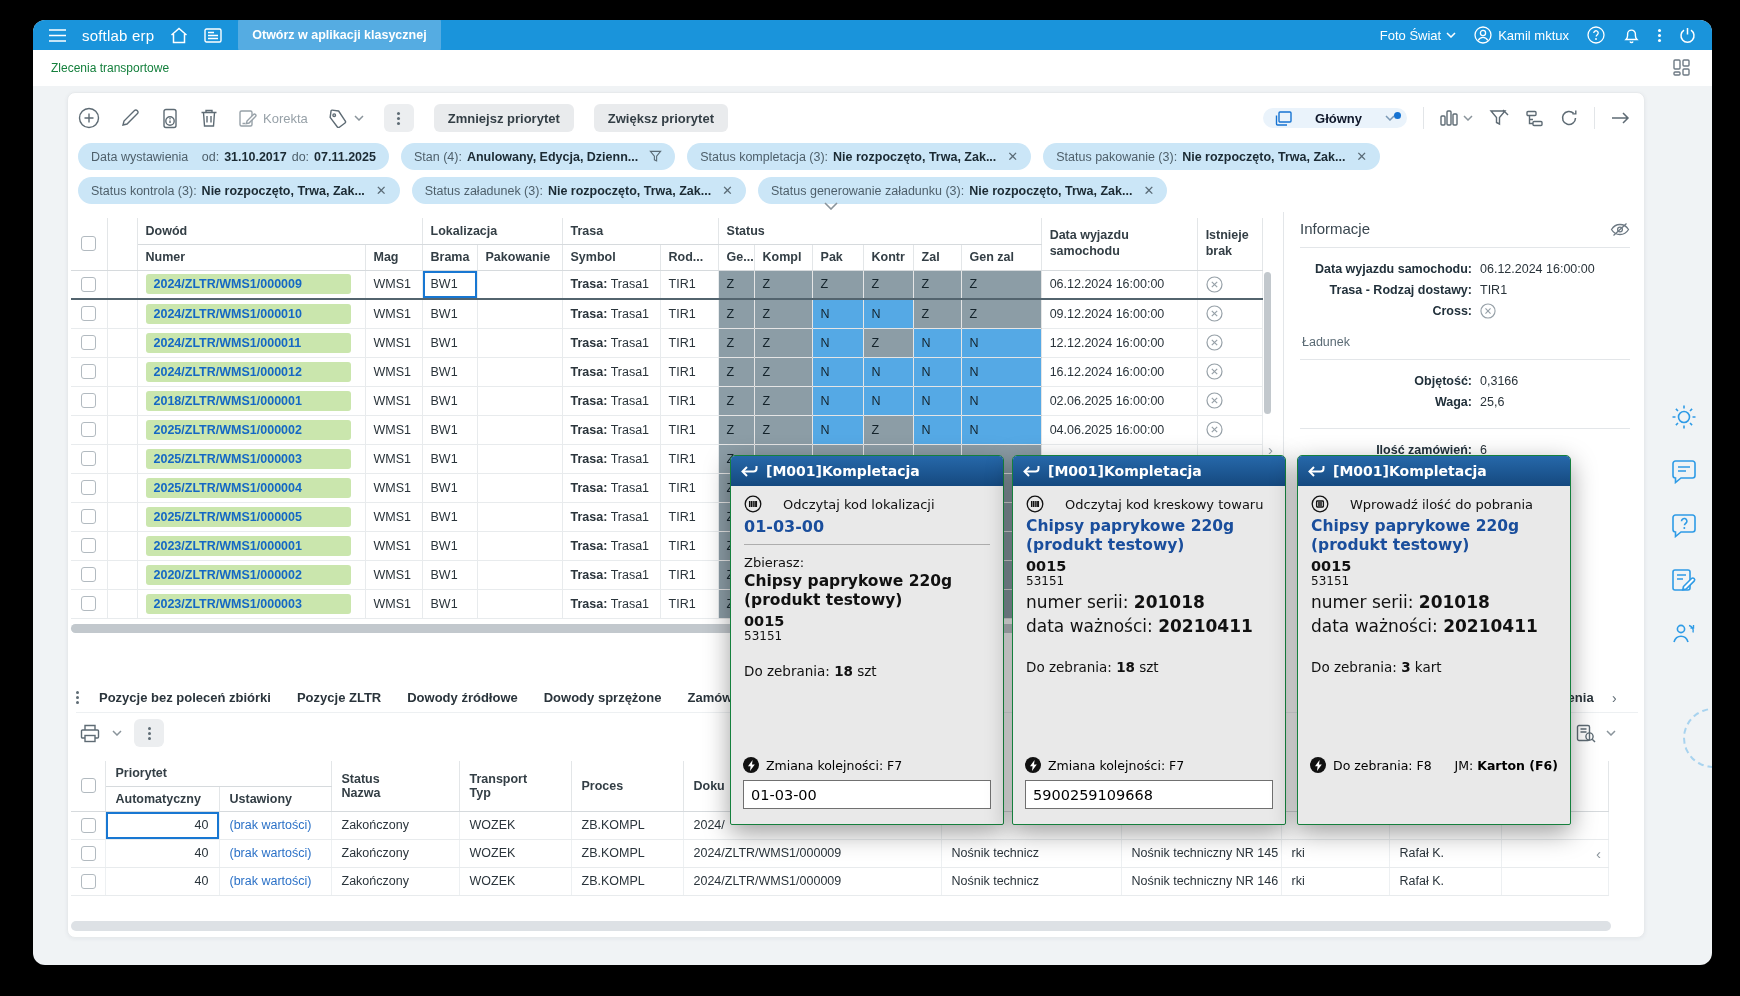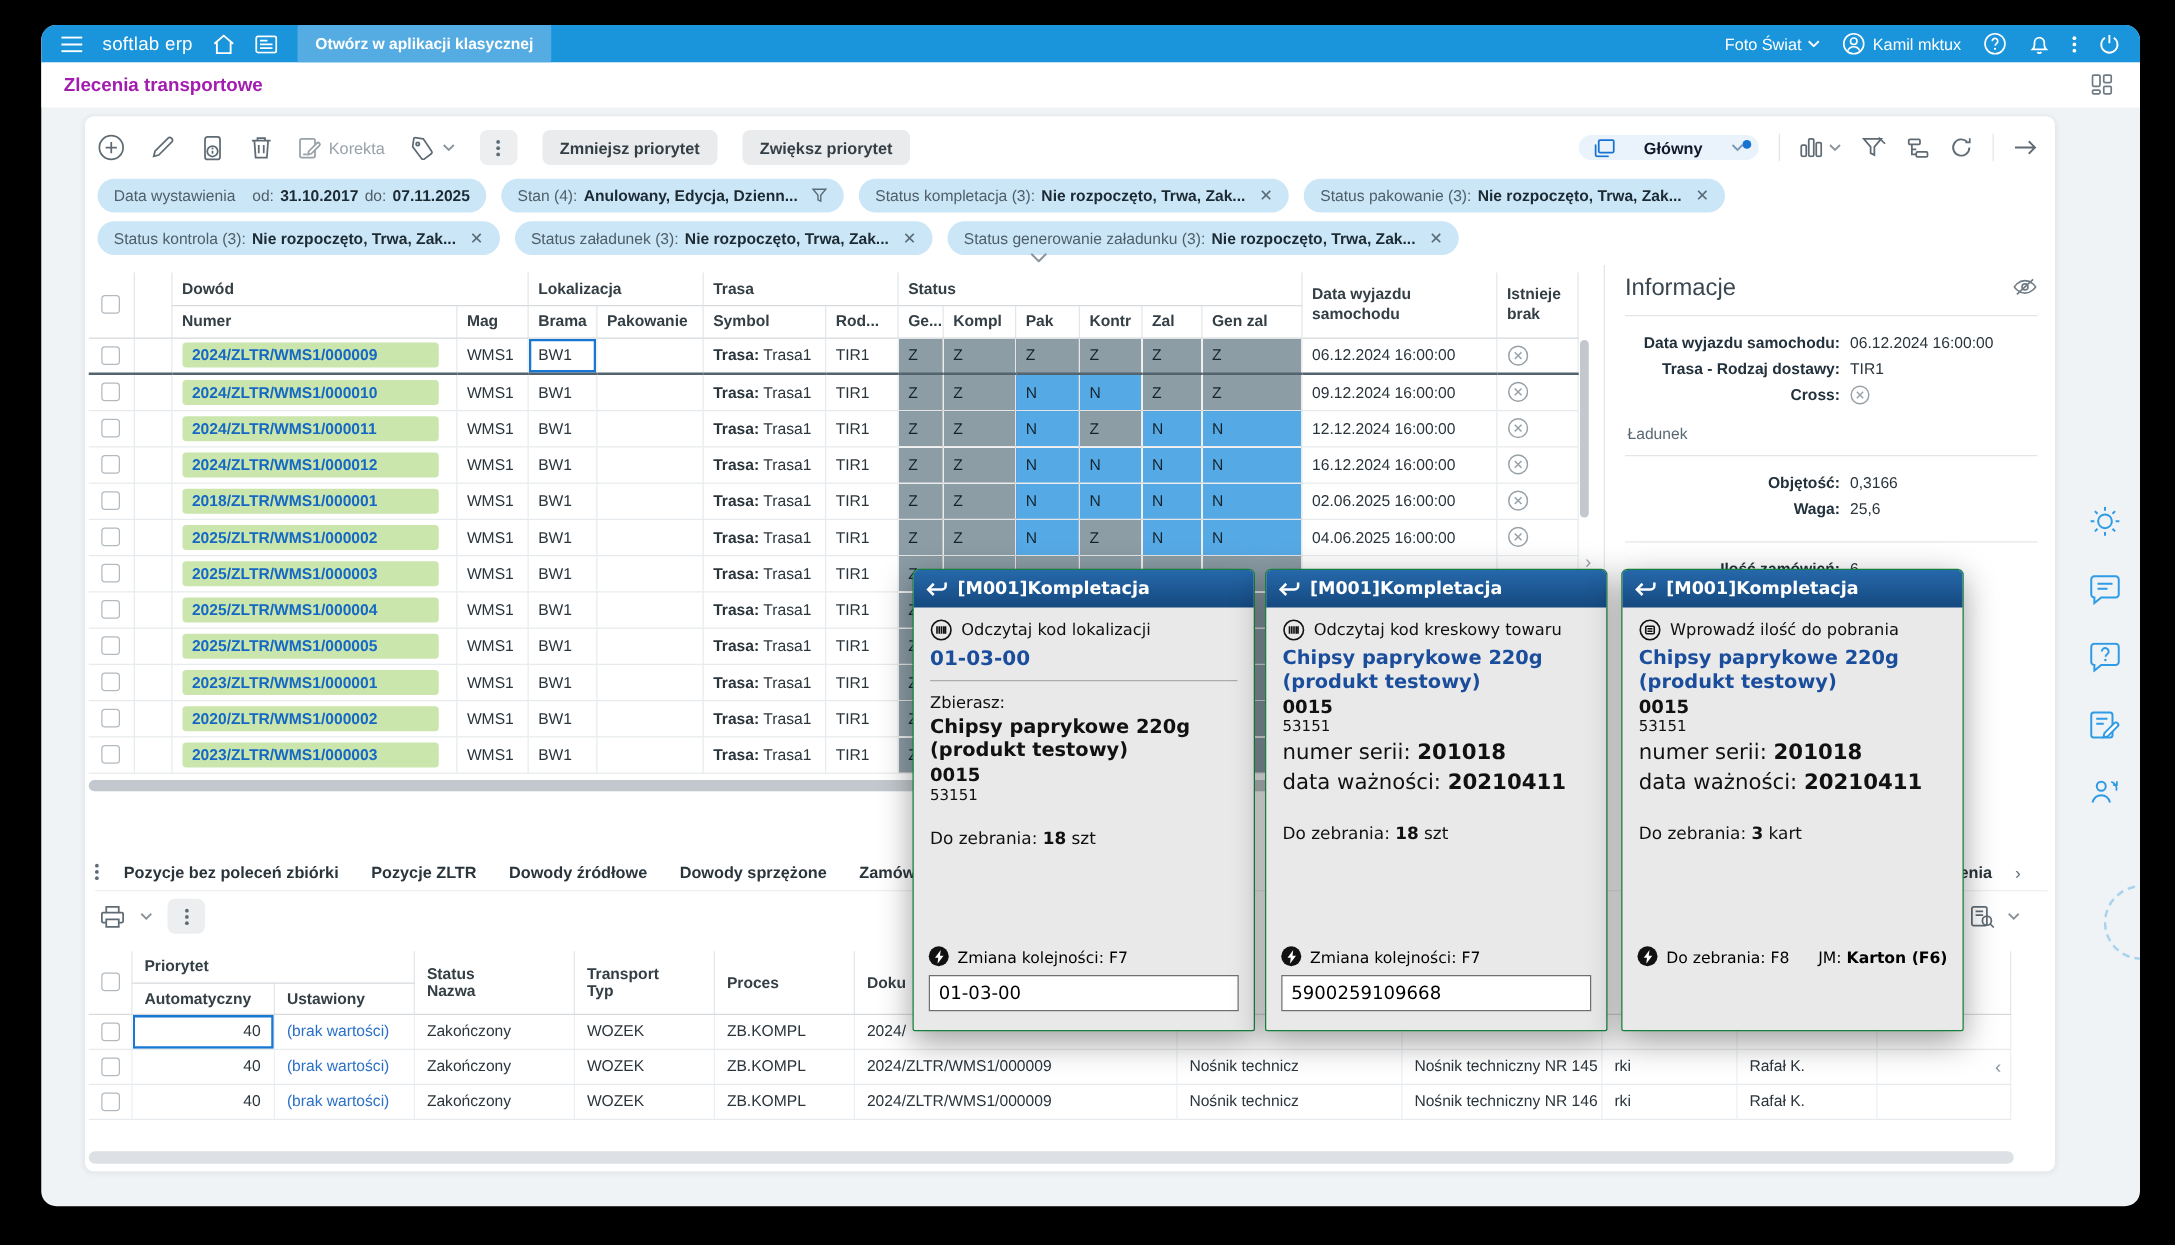--- a/index.html
+++ b/index.html
@@ -10,21 +10,21 @@
 .tb-left{display:flex;align-items:center;gap:16px}
 .tb-logo{font-size:15px;font-weight:500;letter-spacing:.2px}
 .tb-btn{background:#55ACE2;color:#fff;font-size:12.5px;font-weight:600;border-radius:6px;height:38px;display:flex;align-items:center;padding:0 14px;border:none;cursor:pointer}
 .tb-right{margin-left:auto;display:flex;align-items:center;gap:18px}
 .tb-user{display:flex;align-items:center;gap:6px;font-size:13px}
 .tb-co{display:flex;align-items:center;gap:5px;font-size:13px}
 .ico{display:inline-flex;align-items:center;justify-content:center;color:#5E6B74}
 .wico{color:#fff}
 
 .titlebar{position:absolute;left:0;top:30px;width:100%;height:36px;background:#fff;display:flex;align-items:center;padding:0 18px}
-.pg-title{font-size:15px;font-weight:700;color:#a21caf}
+.pg-title{font-size:12px;font-weight:400;color:#15803d}
 .grid-ic{position:absolute;right:22px;top:9px;color:#6E7A84}
 
 .card{position:absolute;left:34px;top:72px;width:1578px;height:846px;background:#fff;border:1px solid #E7EAEC;border-radius:8px;box-shadow:0 1px 4px rgba(20,40,60,.06)}
 
 .mtb{position:absolute;left:10px;top:8px;height:34px;display:flex;align-items:center;gap:20px}
 .mtb .gbtn{background:#E9EBED;border:none;border-radius:6px;height:28px;padding:0 14px;font-size:13px;font-weight:600;color:#333E45;font-family:inherit;cursor:pointer}
 .kebab{width:30px;height:28px;background:#ECEEF0;border-radius:6px;display:flex;align-items:center;justify-content:center;color:#5E6B74;font-size:14px;cursor:pointer}
 .dots{display:inline-block;width:3px}
 .dots i{display:block;width:3px;height:3px;border-radius:50%;background:#5E6B74;margin:2px 0}
 .korekta{display:flex;align-items:center;gap:6px;color:#97A1A8;font-size:13px}
@@ -56,21 +56,21 @@
 td[data-st="g"]{background:#8C9DA6}
 td[data-st="b"]{background:#55A9E5}
 .xcirc{color:#97A1A8}
 
 .hs1{position:absolute;left:3px;top:531px;width:1188px;height:9px;background:#F0F2F4;border-radius:5px}
 .hs1 i{display:block;width:1075px;height:9px;background:#C2C8CD;border-radius:5px}
 .vs1{position:absolute;left:1196px;top:179px;width:7px;height:142px;background:#C2C8CD;border-radius:4px}
 .ptoggle{position:absolute;left:1200px;top:348px;color:#9AA4AB;font-size:15px;cursor:pointer}
 
 .panel{position:absolute;left:1215px;top:119px;width:361px;height:420px;border-left:1px solid #E3E6E9;padding:8px 14px 0 16px}
-.panel h3{font-size:19px;font-weight:400;color:#3A4750}
+.panel h3{font-size:15px;font-weight:400;color:#3A4750}
 .eyeoff{position:absolute;right:14px;top:10px;color:#6E7A84;cursor:pointer}
 .pdiv{height:1px;background:#E3E6E9;margin:10px 0}
 .prow{display:flex;align-items:center;min-height:21px;font-size:12.5px}
 .prow .pl{width:180px;text-align:right;font-weight:700;color:#22313B;padding-right:8px}
 .prow .pv{color:#2A343B}
 .psec{font-size:12.5px;color:#5A6A74;margin:14px 0 0 2px}
 
 .tabs{position:absolute;left:8px;top:590px;width:1562px;height:30px;display:flex;align-items:center;gap:26px;border-bottom:1px solid #EDF0F2}
 .tab{font-size:13px;font-weight:600;color:#2A343B;white-space:nowrap;cursor:pointer}
 .tab.partial{position:absolute;left:1488px}
@@ -85,21 +85,21 @@
 .t2 tr.h2 th{height:25px}
 .t2 td{height:28px;padding:0 10px;border-right:1px solid #EDF0F2;border-bottom:1px solid #E8EBED;white-space:nowrap;overflow:hidden}
 .t2 td.num{text-align:right}
 .brak-w{color:#2B71C7}
 .hs2{position:absolute;left:3px;top:828px;width:1540px;height:10px;background:#DDE1E5;border-radius:5px}
 .chevL{position:absolute;left:1528px;top:752px;color:#8A949B;font-size:15px;cursor:pointer}
 
 .pop{position:absolute;width:274px;height:370px;background:#E9E9E9;border:1px solid #15803d;box-shadow:0 8px 26px rgba(0,0,0,.38);border-radius:5px 5px 2px 2px;font-family:"DejaVu Sans","Liberation Sans",sans-serif}
 .pop .phead{height:30px;background:linear-gradient(#2668AA,#15497F);border-radius:4px 4px 0 0;display:flex;align-items:center;gap:8px;padding:0 9px;color:#fff;font-size:14px;font-weight:700}
 .pbody{padding:9px 13px 0 13px;color:#111;font-size:13px}
-.pline{display:flex;align-items:center;gap:7px;margin-bottom:4px}
+.pline{display:flex;align-items:center;gap:21px;margin-bottom:4px}
 .pcode{color:#1A4E9C;font-weight:700;font-size:16px;margin:2px 0 6px 0}
 .pdiv2{height:1px;background:#ADADAD;margin:8px 0 10px 0}
 .pname{font-weight:700;font-size:15.5px;line-height:1.25;margin:2px 0}
 .pname.blue{color:#1A4E9C}
 .psku{font-weight:700;font-size:14.5px}
 .pean{font-size:12px;margin-bottom:2px}
 .pser{font-size:17px;line-height:1.45}
 .pqty{margin-top:20px;font-size:13.5px}
 .pqty b{font-weight:700}
 .pfoot{position:absolute;left:12px;right:12px;top:301px}

